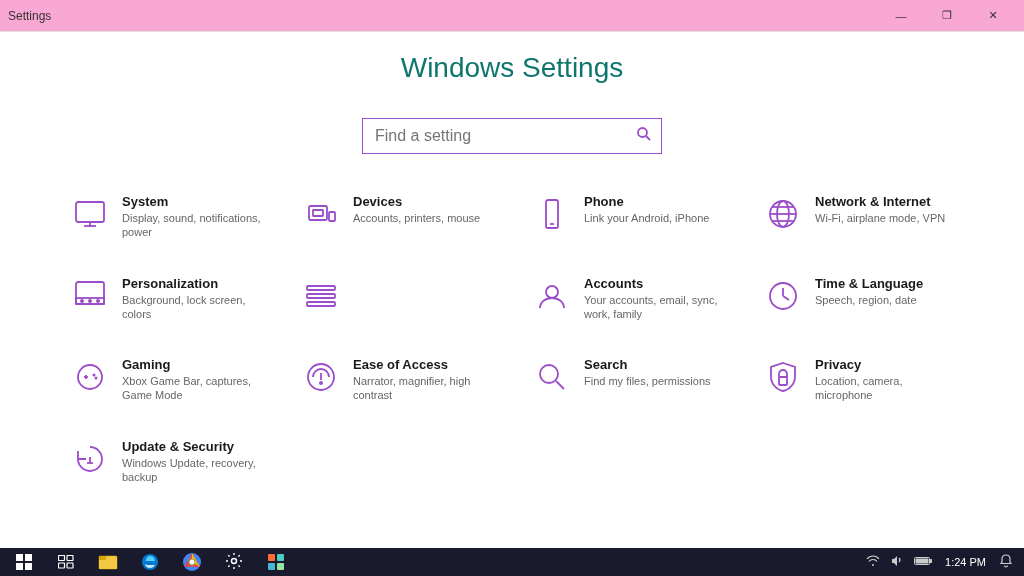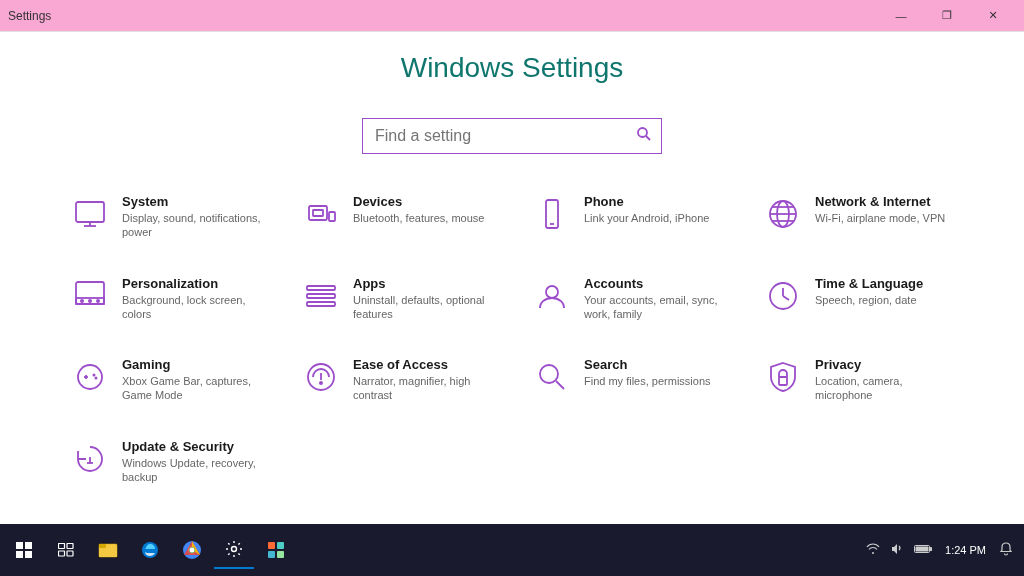--- a/index.html
+++ b/index.html
@@ -131,21 +131,21 @@
       margin-bottom: 2px;
     }
     .setting-desc {
       font-size: 11px;
       color: #666;
       line-height: 1.3;
     }
 
     
     #taskbar {
-      height: 52px;
+      height: 28px;
       background: #1a1a2e;
       display: flex;
       align-items: center;
       justify-content: space-between;
       padding: 0 4px;
     }
 
     #taskbar-left {
       display: flex;
       align-items: center;
@@ -255,21 +255,21 @@
       <div class="setting-item">
     <div class="setting-icon">
       <svg viewBox="0 0 32 32">
             <rect x="4" y="8" width="18" height="14" rx="1.5"></rect>
             <rect x="24" y="14" width="6" height="9" rx="1"></rect>
             <rect x="8" y="12" width="10" height="6" rx="0.5"></rect>
           </svg>
     </div>
     <div class="setting-text">
       <div class="setting-title">Devices</div>
-      <div class="setting-desc">Bluetooth, features, mouse</div>
+      <div class="setting-desc">Accounts, printers, mouse</div>
     </div>
   </div>
       <div class="setting-item">
     <div class="setting-icon">
       <svg viewBox="0 0 32 32">
             <rect x="10" y="2" width="12" height="28" rx="2"></rect>
             <line x1="14" y1="26" x2="18" y2="26"></line>
           </svg>
     </div>
     <div class="setting-text">
@@ -307,24 +307,20 @@
       <div class="setting-desc">Background, lock screen, colors</div>
     </div>
   </div>
       <div class="setting-item">
     <div class="setting-icon">
       <svg viewBox="0 0 32 32">
             <rect x="2" y="6" width="28" height="4" rx="1"></rect>
             <rect x="2" y="14" width="28" height="4" rx="1"></rect>
             <rect x="2" y="22" width="28" height="4" rx="1"></rect>
           </svg>
-    </div>
-    <div class="setting-text">
-      <div class="setting-title">Apps</div>
-      <div class="setting-desc">Uninstall, defaults, optional features</div>
     </div>
   </div>
       <div class="setting-item">
     <div class="setting-icon">
       <svg viewBox="0 0 32 32">
             <circle cx="16" cy="12" r="6"></circle>
             <path d="M4 28c0-6 5.4-10 12-10s12 4 12 10"></path>
           </svg>
     </div>
     <div class="setting-text">

